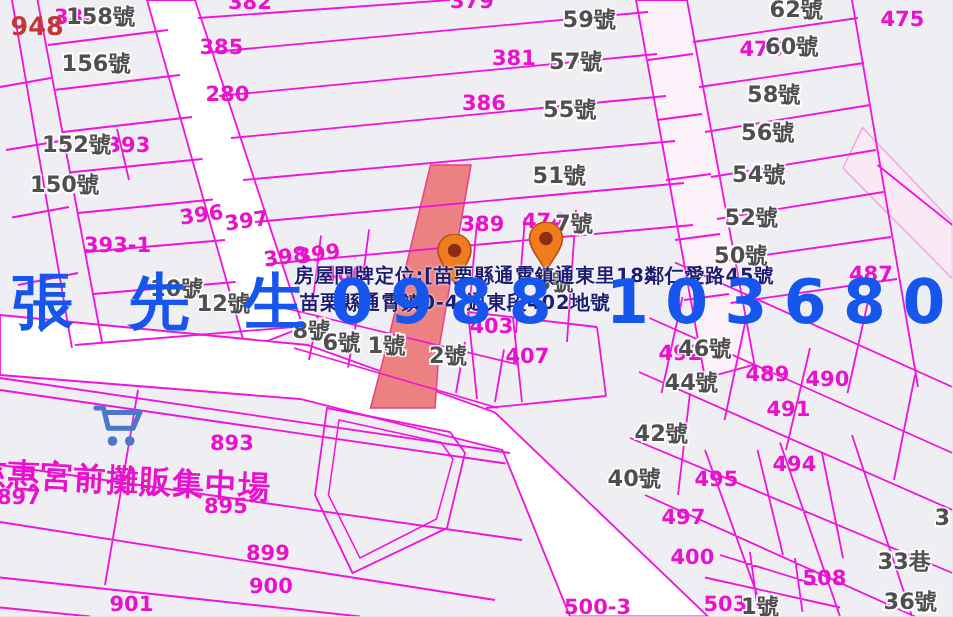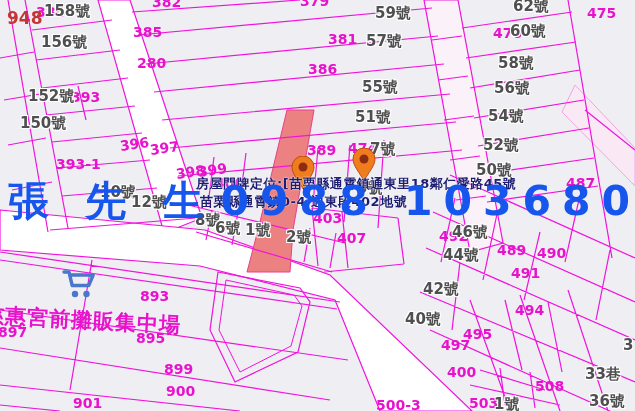--- a/index.html
+++ b/index.html
@@ -87,39 +87,39 @@
       <span class="lbl m" style="left: 337px; top: 231px;">407</span>
       <span class="lbl m" style="left: 348px; top: 141px;">474</span>
       <span class="lbl m" style="left: 493px; top: 26px;">476</span>
       <span class="lbl m" style="left: 587px; top: 6px;">475</span>
       <span class="lbl m" style="left: 566px; top: 176px;">487</span>
       <span class="lbl m" style="left: 497px; top: 219px; margin-top: 24px;">489</span>
       <span class="lbl m" style="left: 439px; top: 229px;">492</span>
       <span class="lbl m" style="left: 537px; top: 246px;">490</span>
       <span class="lbl m" style="left: 511px; top: 266px;">491</span>
       <span class="lbl m" style="left: 515px; top: 303px;">494</span>
-      <span class="lbl m" style="left: 463px; top: 313px; margin-top: 14px;">495</span>
+      <span class="lbl m" style="left: 463px; top: 313px;">495</span>
       <span class="lbl m" style="left: 441px; top: 338px;">497</span>
       <span class="lbl m" style="left: 447px; top: 365px;">400</span>
       <span class="lbl m" style="left: 535px; top: 379px;">508</span>
       <span class="lbl m" style="left: 469px; top: 396px;">503</span>
       <span class="lbl m" style="left: 376px; top: 398px;">500-3</span>
       <span class="lbl m" style="left: 140px; top: 289px;">893</span>
       <span class="lbl m" style="left: 136px; top: 331px;">895</span>
       <span class="lbl m" style="left: -2px; top: 325px;">897</span>
       <span class="lbl m" style="left: 164px; top: 362px;">899</span>
       <span class="lbl m" style="left: 166px; top: 384px;">900</span>
       <span class="lbl m" style="left: 73px; top: 396px;">901</span>
       <span class="lbl g" style="left: 44px; top: 4px;">158號</span>
       <span class="lbl g" style="left: 41px; top: 35px;">156號</span>
       <span class="lbl g" style="left: 28px; top: 89px;">152號</span>
       <span class="lbl g" style="left: 20px; top: 116px;">150號</span>
       <span class="lbl g" style="left: 375px; top: 6px;">59號</span>
       <span class="lbl g" style="left: 366px; top: 34px;">57號</span>
-      <span class="lbl g" style="left: 362px; top: 66px; margin-top: 14px;">55號</span>
+      <span class="lbl g" style="left: 362px; top: 66px;">55號</span>
       <span class="lbl g" style="left: 355px; top: 110px;">51號</span>
       <span class="lbl g" style="left: 513px; top: -1px;">62號</span>
       <span class="lbl g" style="left: 510px; top: 24px;">60號</span>
       <span class="lbl g" style="left: 498px; top: 56px;">58號</span>
       <span class="lbl g" style="left: 494px; top: 81px;">56號</span>
       <span class="lbl g" style="left: 488px; top: 109px;">54號</span>
       <span class="lbl g" style="left: 483px; top: 138px;">52號</span>
       <span class="lbl g" style="left: 476px; top: 163px;">50號</span>
       <span class="lbl g" style="left: 370px; top: 142px;">7號</span>
       <span class="lbl g" style="left: 357px; top: 181px;">5號</span>

